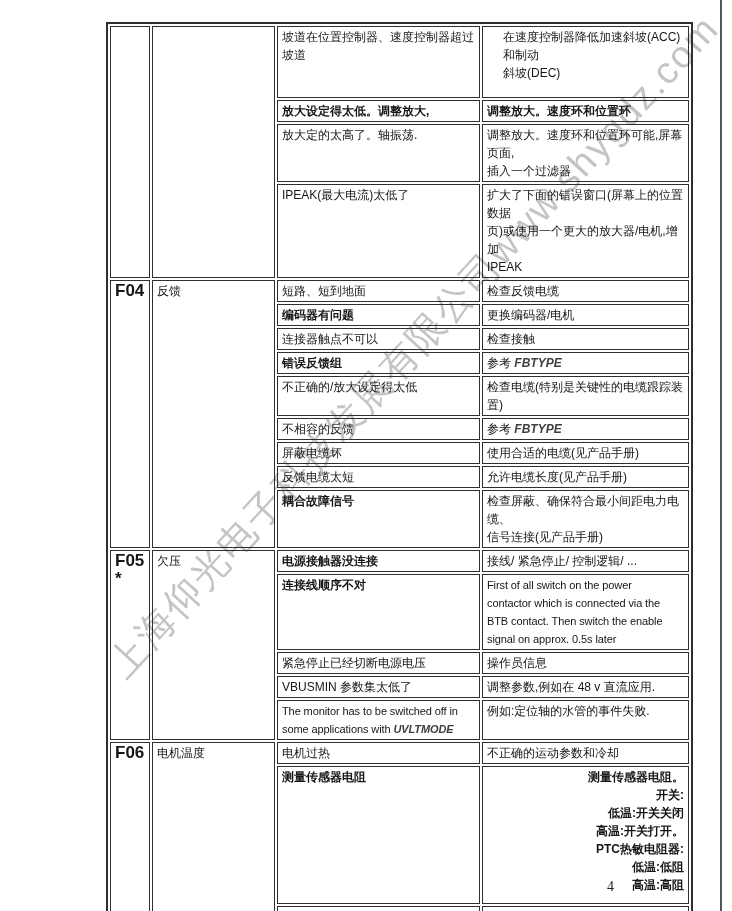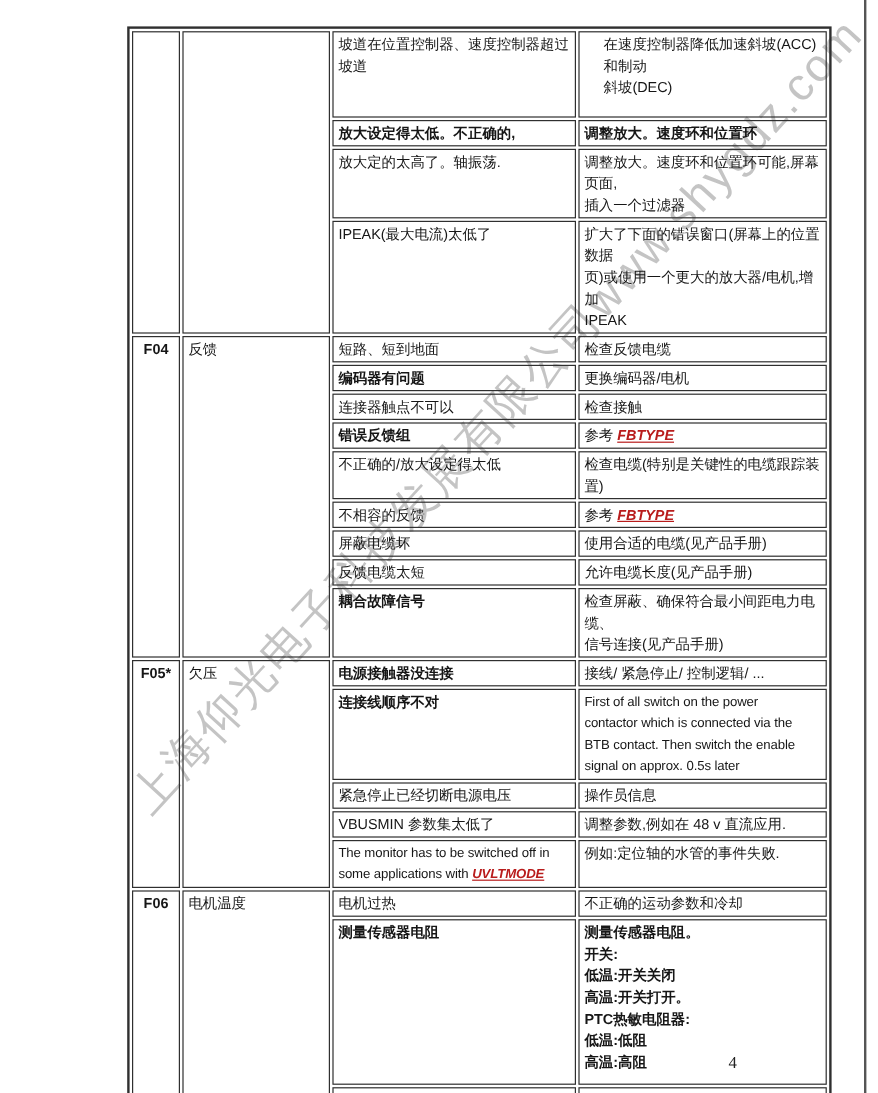--- a/index.html
+++ b/index.html
@@ -41,28 +41,27 @@
     border: 1px solid #2f2f2f;
     padding: 1px 4px;
     font-size: 12px;
     line-height: 18px;
     vertical-align: top;
     color: #161616;
     white-space: pre-line;
     word-wrap: break-word;
     background: transparent;
   }
-  td.code { font-weight: bold; font-size: 12px; text-align: center; }
+  td.code { font-weight: bold; font-size: 17px; }
   td.b { font-weight: bold; }
   td.en { font-size: 11px; letter-spacing: -0.1px; margin-left: 44px; }
   .doc-link {
-    color: #b91c1c;
+    color: #404040;
     font-weight: bold;
     font-style: italic;
-    text-decoration: underline;
     cursor: pointer;
   }
   .page-number {
     position: absolute;
     left: 607px; top: 879px;
     font-size: 14px;
     font-family: "Liberation Serif", "DejaVu Serif", serif;
     color: #222222;
     z-index: 2;
   }
@@ -88,21 +87,21 @@
   </colgroup>
   <tbody>
       <tr>
         <td class="code" rowspan="4"></td>
         <td class="fname" rowspan="4"></td>
         <td style="height: 68px;">坡道在位置控制器、速度控制器超过坡道</td>
         <td style="height: 68px; padding-left: 20px;">在速度控制器降低加速斜坡(ACC)和制动
 斜坡(DEC)</td>
       </tr>
       <tr>
-        <td class="b">放大设定得太低。不正确的,</td>
+        <td class="b">放大设定得太低。调整放大,</td>
         <td class="b">调整放大。速度环和位置环</td>
       </tr>
       <tr>
         <td>放大定的太高了。轴振荡.</td>
         <td>调整放大。速度环和位置环可能,屏幕页面,
 插入一个过滤器</td>
       </tr>
       <tr>
         <td>IPEAK(最大电流)太低了</td>
         <td>扩大了下面的错误窗口(屏幕上的位置数据
@@ -175,21 +174,21 @@
         <td>例如:定位轴的水管的事件失败.</td>
       </tr>
       <tr>
         <td class="code" rowspan="3">F06</td>
         <td class="fname" rowspan="3">电机温度</td>
         <td>电机过热</td>
         <td>不正确的运动参数和冷却</td>
       </tr>
       <tr>
         <td class="b" style="height: 134px;">测量传感器电阻</td>
-        <td class="b" style="height: 134px;">测量传感器电阻。
+        <td class="b" style="height: 134px; text-align: right;">测量传感器电阻。
 开关:
 低温:开关关闭
 高温:开关打开。
 PTC热敏电阻器:
 低温:低阻
 高温:高阻</td>
       </tr>
       <tr>
         <td>连接反馈单元松或反馈电缆断了</td>
         <td>连接器和电缆控制</td>

